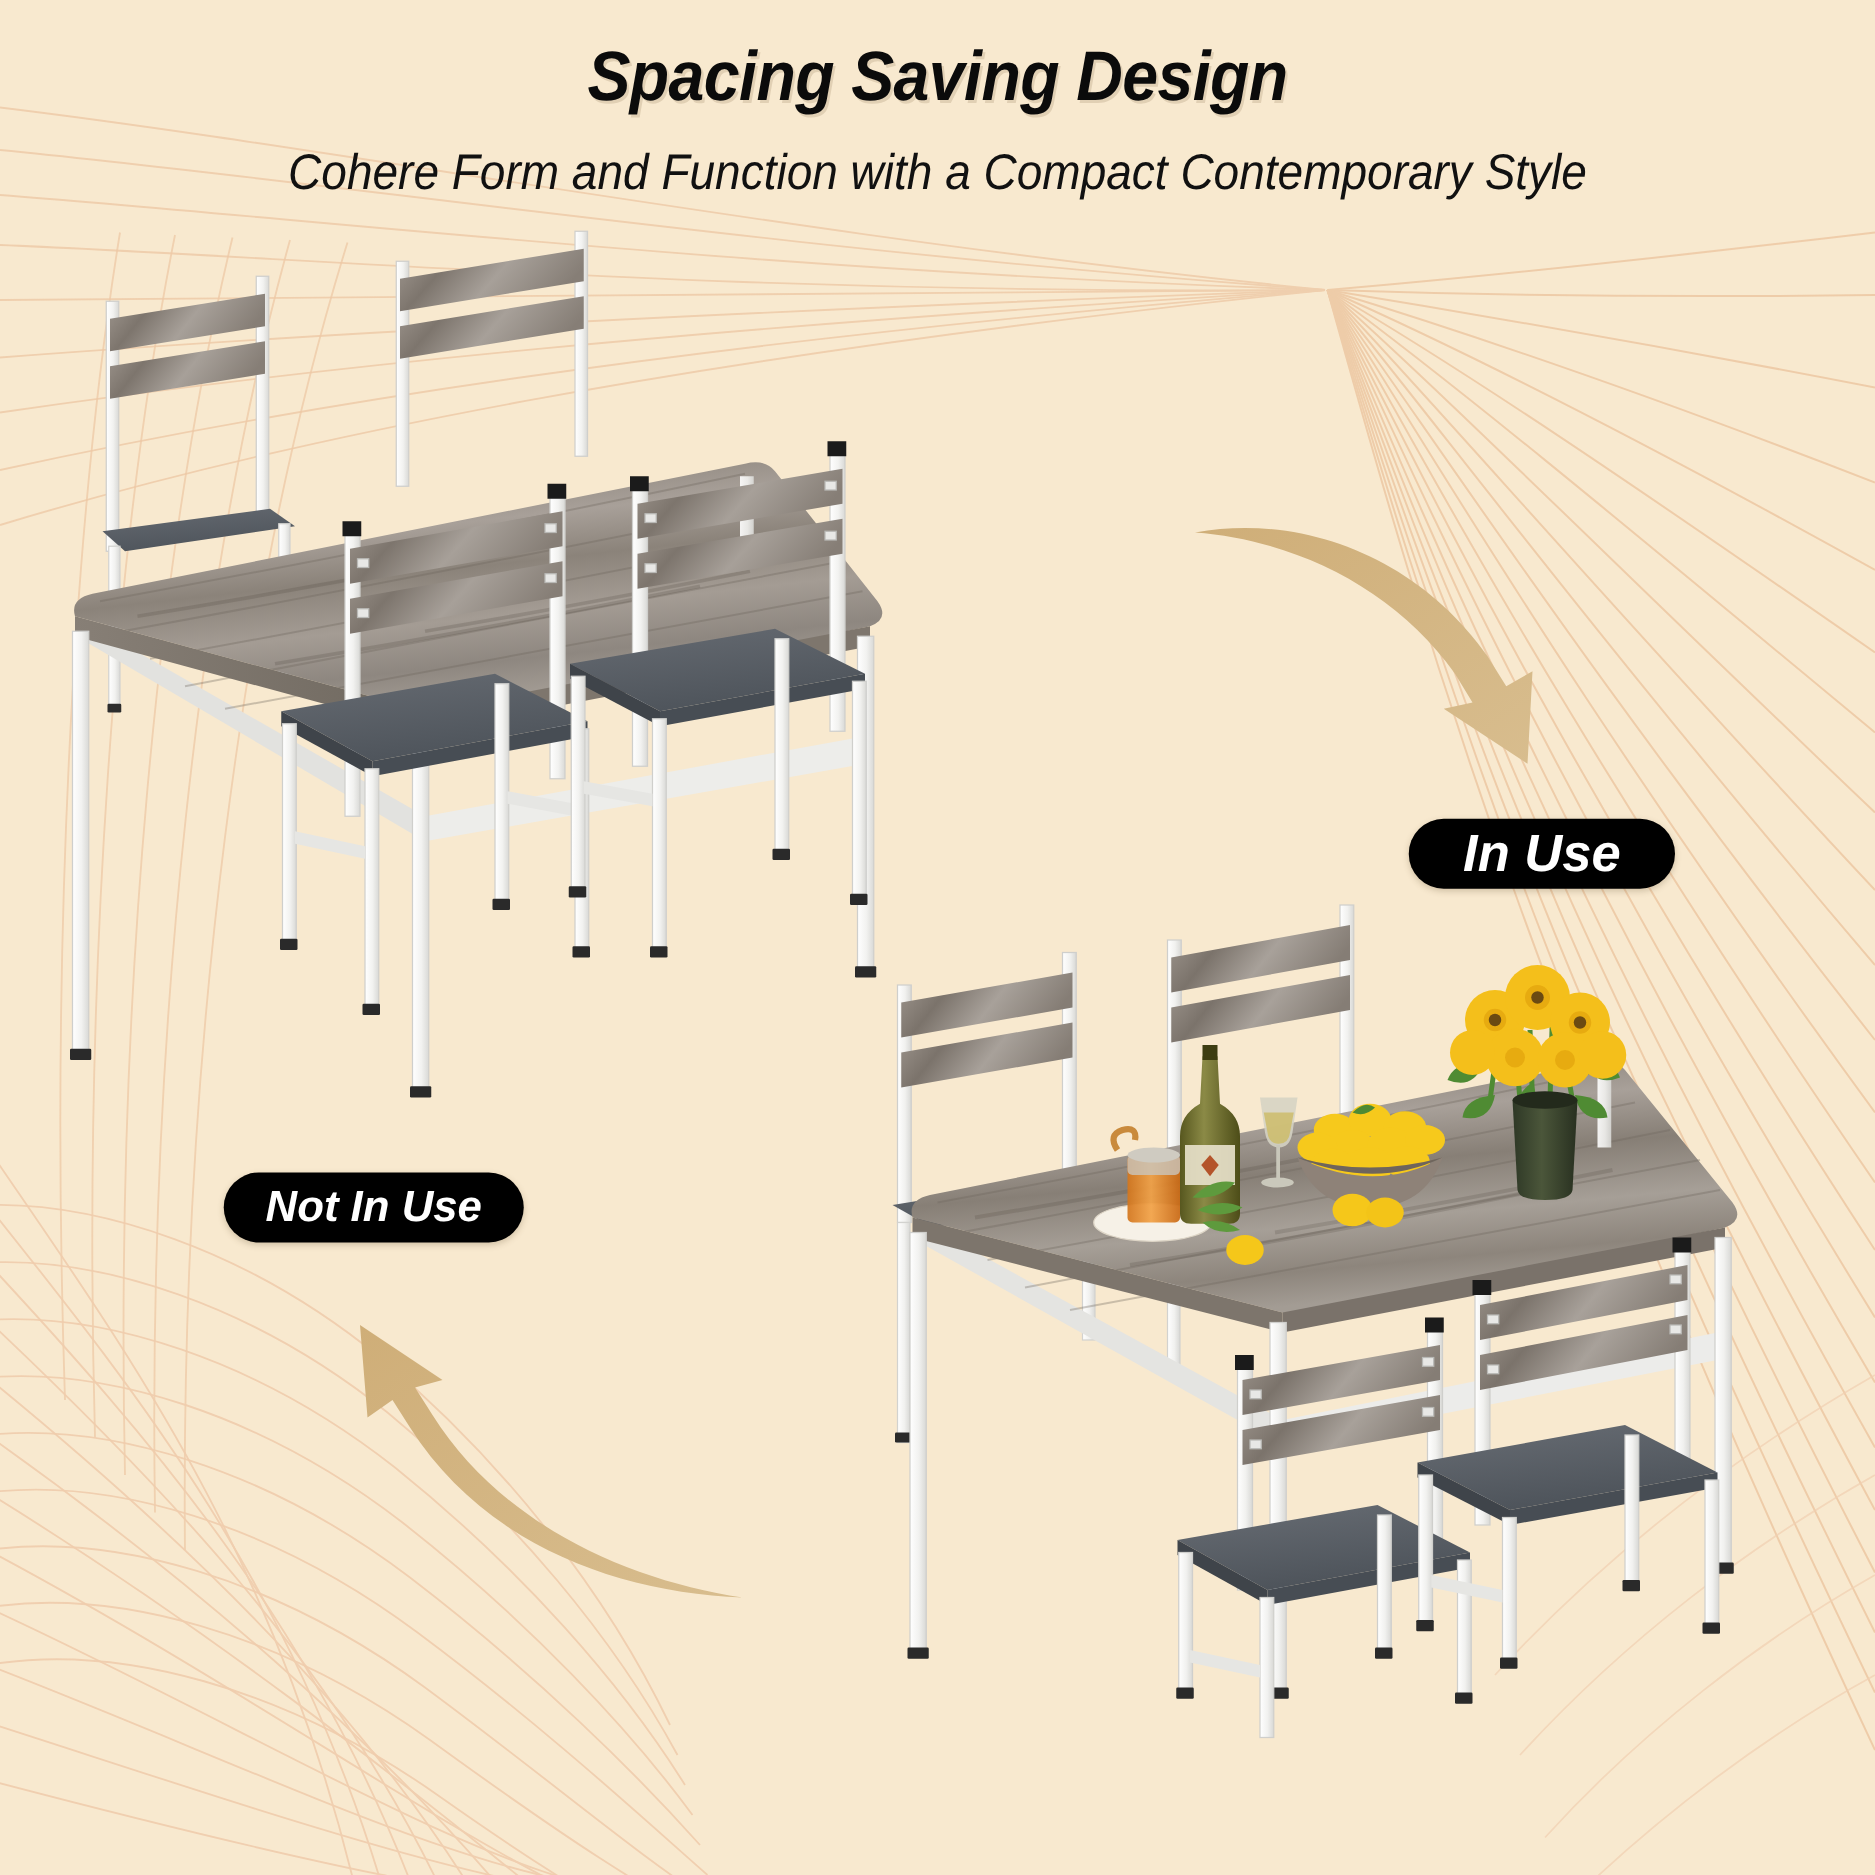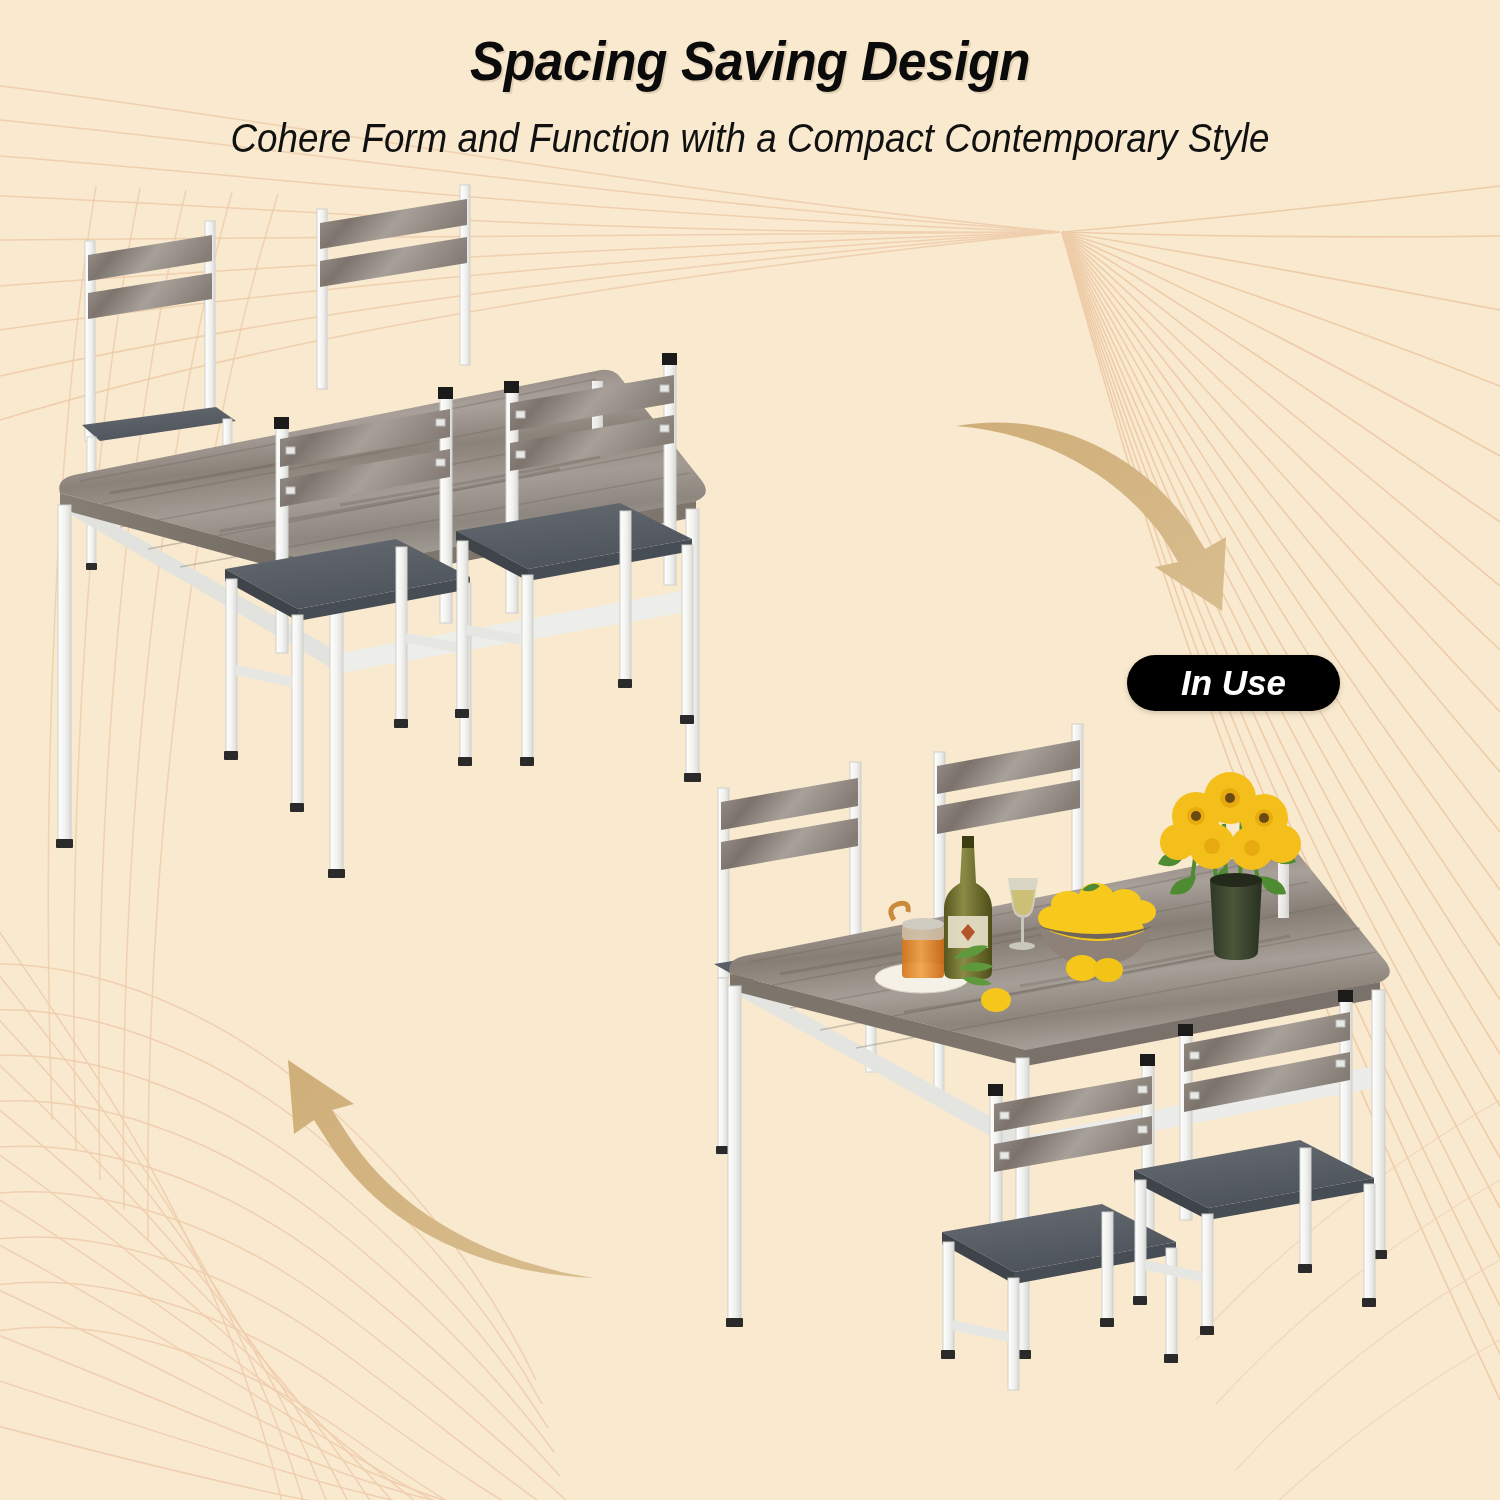--- a/index.html
+++ b/index.html
@@ -29,21 +29,21 @@
     white-space:nowrap;
   }
 
   
   .badge{
     position:absolute;background:#000;color:#fff;border-radius:999px;
     font-weight:bold;font-style:italic;display:flex;align-items:center;
     justify-content:center;white-space:nowrap;
     box-shadow:0 2px 5px rgba(90,70,40,.25);
   }
-  #badge-in-use{left:1127px;top:655px;width:213px;height:56px;font-size:35px;}
+  #badge-in-use{left:1127px;top:655px;width:213px;height:56px;font-size:42px;}
   #badge-not-in-use{left:179px;top:938px;width:240px;height:56px;font-size:35px;}
 
   
   .scene{position:absolute;}
   #scene-not-in-use{left:40px;top:175px;width:760px;height:680px;}
   #scene-in-use{left:690px;top:690px;width:790px;height:700px;}
   .scene svg{display:block;width:100%;height:100%;overflow:visible;}
 </style>
 </head>
 <body>
@@ -152,20 +152,21 @@
       <linearGradient id="arrB" x1="1" y1="1" x2="0" y2="0">
         <stop offset="0" stop-color="#d8bd8e"></stop>
         <stop offset="1" stop-color="#cfae78"></stop>
       </linearGradient>
     </defs>
     <path d="M344,258 C250,244 150,198 96,112 L82,90 L104,84 L38,40 L44,114 L64,100 L78,122
              C138,216 244,254 344,258 Z" fill="url(#arrB)"></path>
   </svg>
 
   <div class="badge" id="badge-in-use">In Use</div>
+  <div class="badge" id="badge-not-in-use">Not In Use</div>
 
   <div class="scene" id="scene-not-in-use">
     <svg viewBox="0 0 760 680">
       <defs>
         <linearGradient id="woodTopA" x1="0" y1="0" x2="0.35" y2="1">
           <stop offset="0" stop-color="#a9a29a"></stop>
           <stop offset="0.18" stop-color="#8d857c"></stop>
           <stop offset="0.36" stop-color="#a8a099"></stop>
           <stop offset="0.52" stop-color="#8b837a"></stop>
           <stop offset="0.70" stop-color="#a49c94"></stop>

